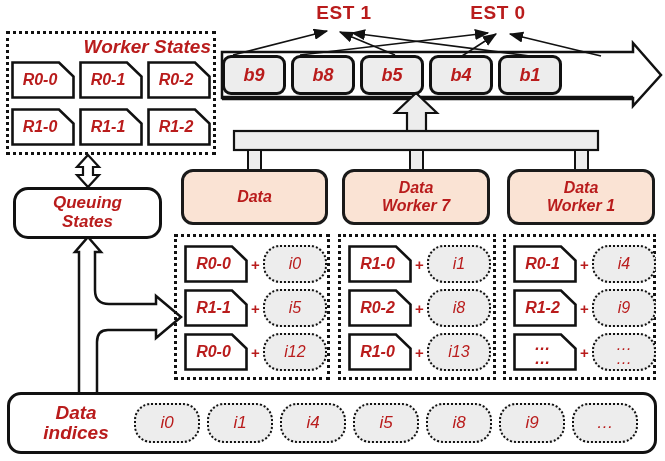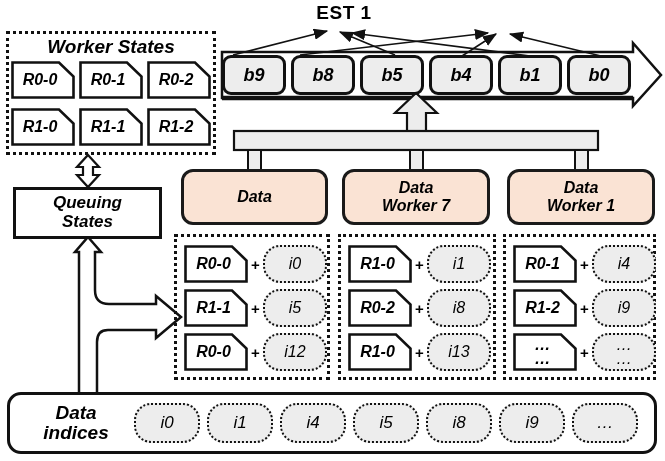--- a/index.html
+++ b/index.html
@@ -3,49 +3,49 @@
 <meta charset="utf-8">
 <style>
   :root{
     --worker-fill:#FAE3D4;
     --cell-fill:#EDEDED;
     --outline:#111111;
   }
   html,body{margin:0;padding:0;background:#ffffff;}
   #stage{
     position:relative;width:665px;height:461px;background:#ffffff;overflow:hidden;
-    font-family:"Liberation Sans",sans-serif;color:#000000;
+    font-family:"Liberation Sans",sans-serif;color:#b91c1c;
   }
   #bg{position:absolute;left:0;top:0;z-index:0;}
   .abs{position:absolute;z-index:2;box-sizing:border-box;}
   
   .est{top:2px;width:72px;text-align:center;font-weight:bold;font-size:19px;letter-spacing:0.5px;}
   
   .blocks{left:222px;top:55px;display:flex;gap:5px;align-items:flex-end;}
   .block{
     box-sizing:border-box;width:64px;height:40px;background:var(--cell-fill);
     border:3px solid var(--outline);border-radius:9px;
     display:flex;align-items:center;justify-content:center;
     font-weight:bold;font-style:italic;font-size:18px;
   }
   
   .ws-box{left:6px;top:31px;width:210px;height:124px;border:3px dotted var(--outline);padding:1px 2px;}
-  .ws-title{text-align:center;font-weight:bold;font-style:italic;font-size:19px;line-height:24px;}
+  .ws-title{text-align:right;font-weight:bold;font-style:italic;font-size:19px;line-height:24px;}
   .ws-grid{display:grid;grid-template-columns:repeat(3,65px);gap:9px 3px;justify-content:center;margin-top:2px;}
   
   .rcell{position:relative;width:64px;height:38px;flex:0 0 auto;}
   .rcell svg{position:absolute;left:0;top:0;width:100%;height:100%;display:block;}
   .rlabel{
     position:absolute;inset:0;display:flex;align-items:center;justify-content:center;
     padding-right:5px;font-weight:bold;font-style:italic;font-size:16px;
     white-space:pre-line;text-align:center;line-height:0.85;
   }
   
   .qbuf{
-    left:13px;top:187px;width:149px;height:52px;border:3px solid var(--outline);border-radius:0;
+    left:13px;top:187px;width:149px;height:52px;border:3px solid var(--outline);border-radius:15px;
     background:#fff;display:flex;flex-direction:column;align-items:center;justify-content:center;
     font-weight:bold;font-style:italic;font-size:17px;line-height:1.1;
   }
   
   .worker{
     top:169px;height:56px;border:3px solid #1a1a1a;border-radius:12px;background:var(--worker-fill);
     display:flex;flex-direction:column;align-items:center;justify-content:center;
     font-weight:bold;font-style:italic;font-size:16px;line-height:1.15;
   }
   
@@ -102,28 +102,28 @@
       <rect x="410" y="150" width="13" height="21" fill="#EDEDED" stroke="#111" stroke-width="2"></rect>
       <rect x="575" y="150" width="13" height="21" fill="#EDEDED" stroke="#111" stroke-width="2"></rect>
     </g>
 
     <path d="M88,237 L101,252 L95,252 L95,290 Q95,304 109,304 L156,304 L156,296 L181,317 L156,338 L156,330 L108,330 Q97,330 97,342 L97,394 L79,394 L79,252 L75,252 Z" fill="#ffffff" stroke="#111" stroke-width="2.5" stroke-linejoin="miter"></path>
 
     <path d="M88,155 L99,167 L93,167 L93,175 L99,175 L88,187 L77,175 L83,175 L83,167 L77,167 Z" fill="#ffffff" stroke="#111" stroke-width="2.2"></path>
   </svg>
 
   <div class="abs est" style="left:308px;">EST 1</div>
+  <div class="abs est" style="left:462px;">EST 0</div>
 
   <div class="abs blocks">
     <div class="block">b9</div>
     <div class="block">b8</div>
     <div class="block">b5</div>
     <div class="block">b4</div>
     <div class="block">b1</div>
-    <div class="block">b0</div>
   </div>
 
   <div class="abs ws-box">
     <div class="ws-title">Worker States</div>
     <div class="ws-grid">
       <div class="rcell">
         <svg viewBox="0 0 64 38">
             <path d="M1.5,1.5 L48,1.5 L62.5,15.5 L62.5,36.5 L1.5,36.5 Z" fill="#fff" stroke="#111" stroke-width="2.6"></path>
           </svg>
         <span class="rlabel">R0-0</span>

